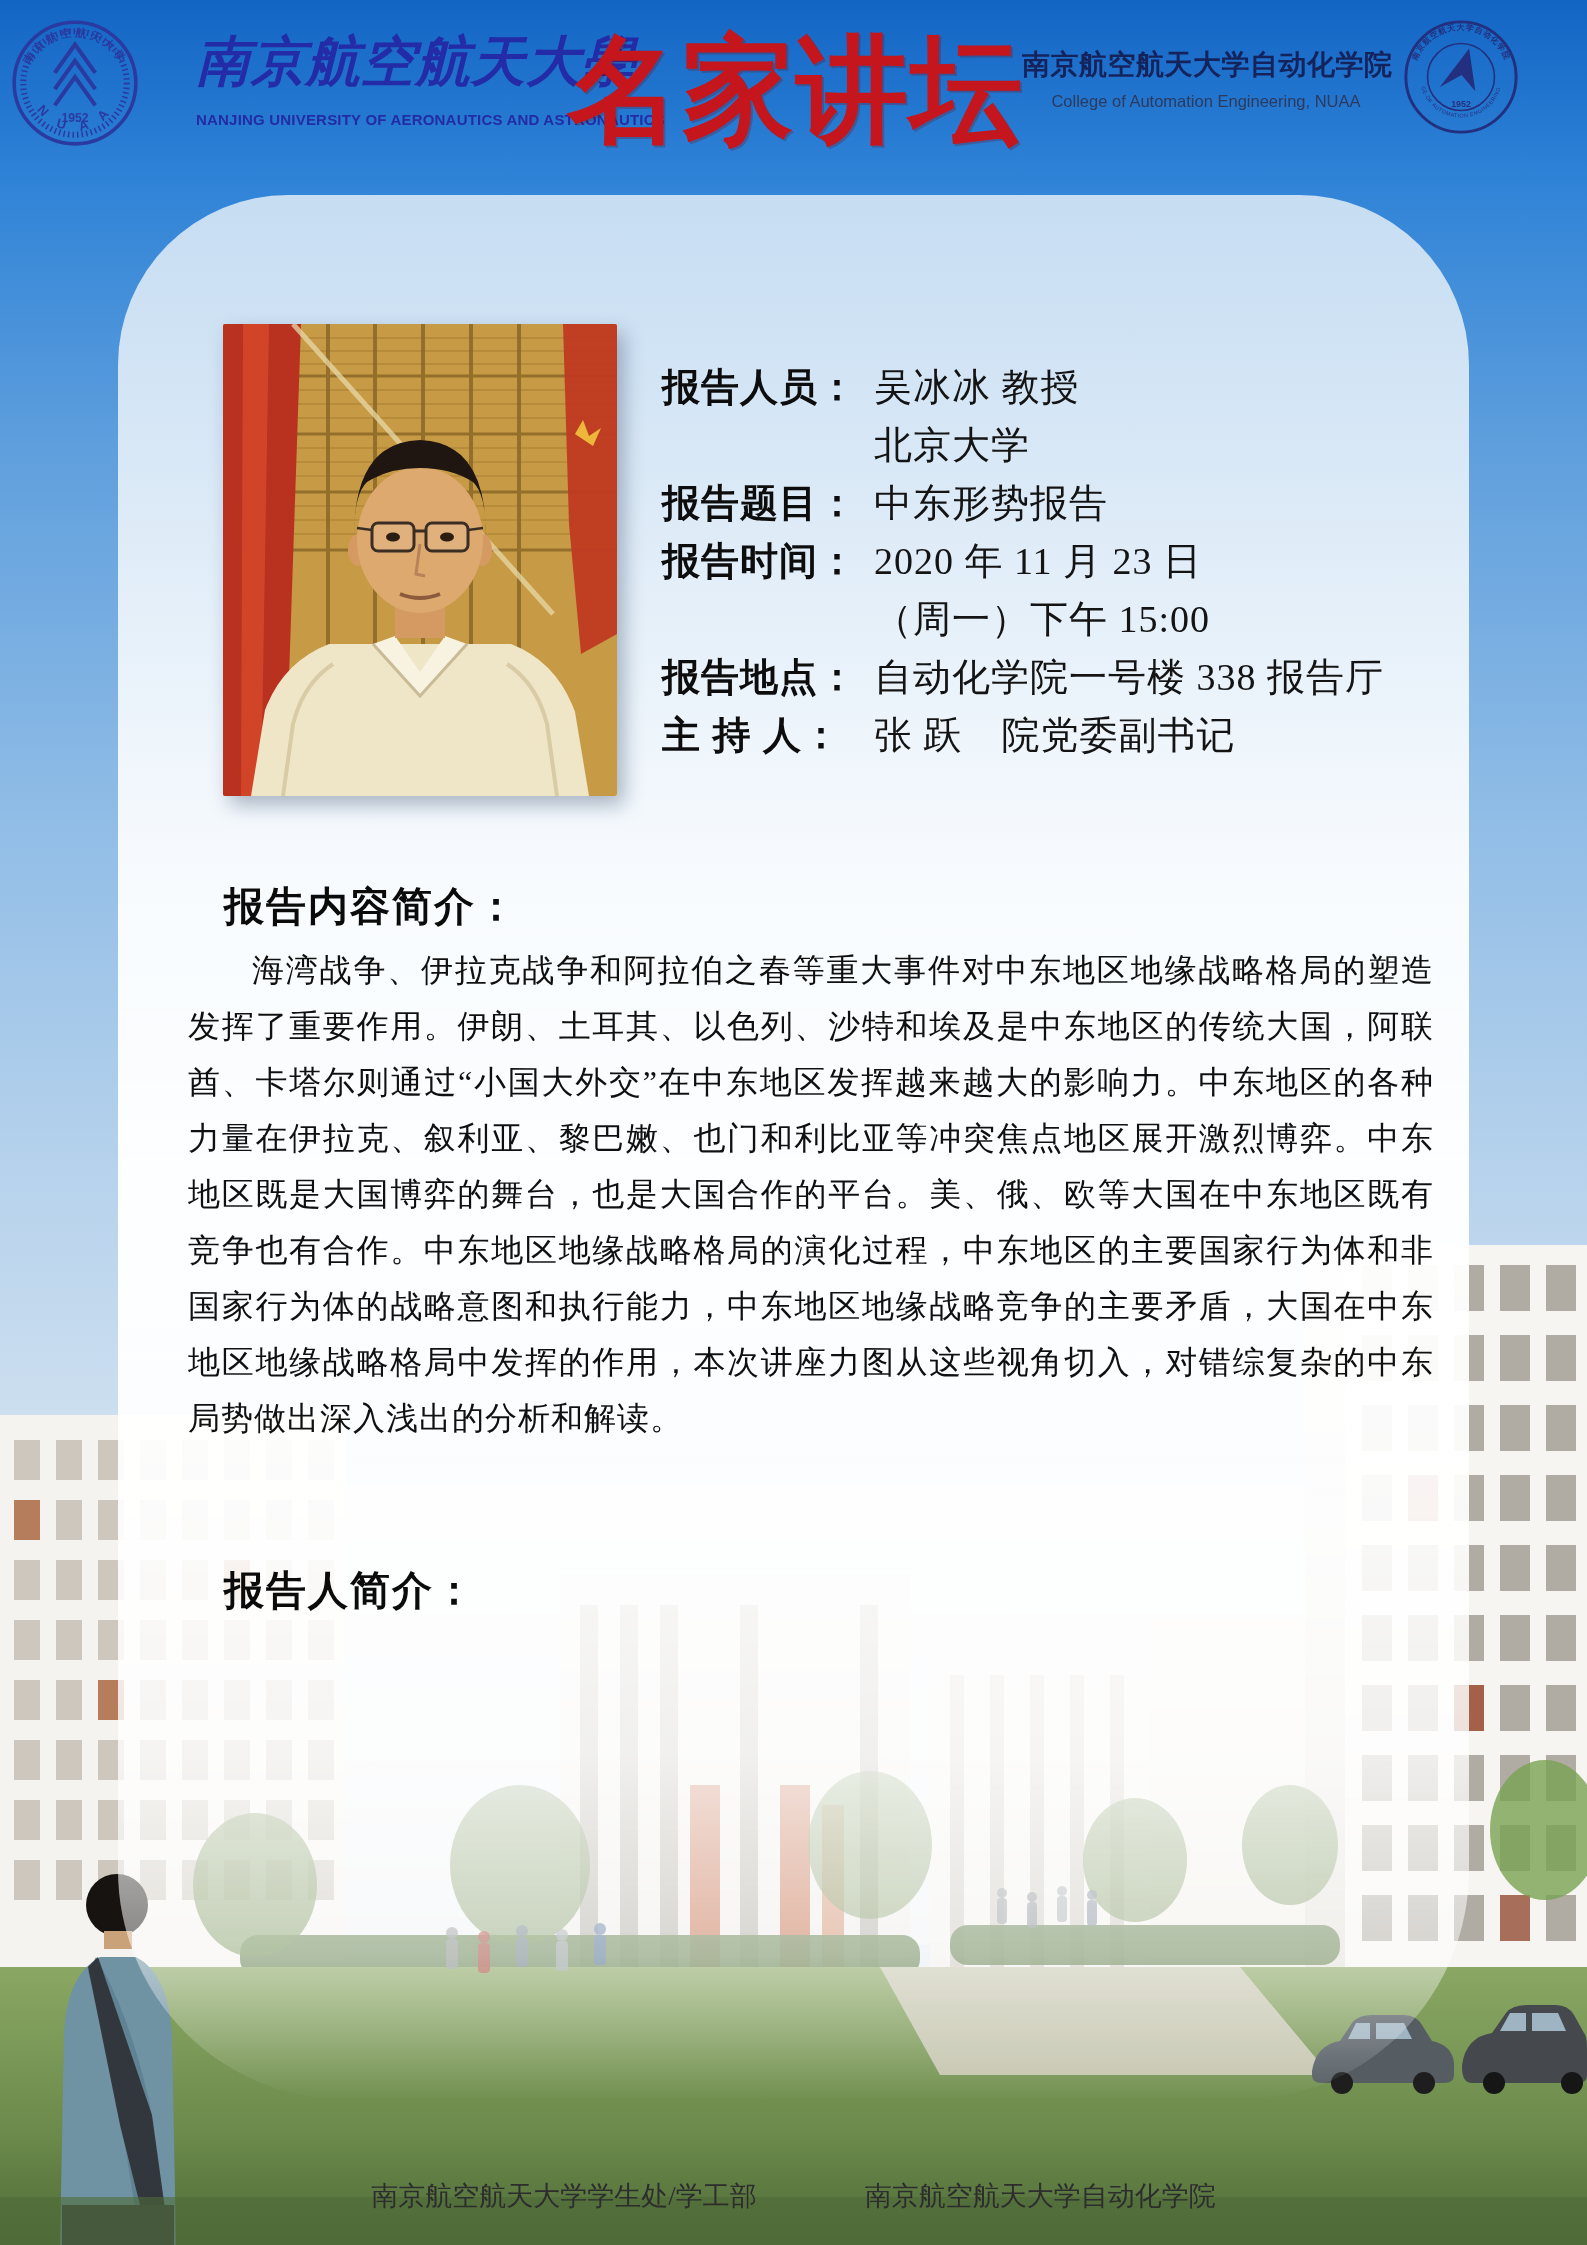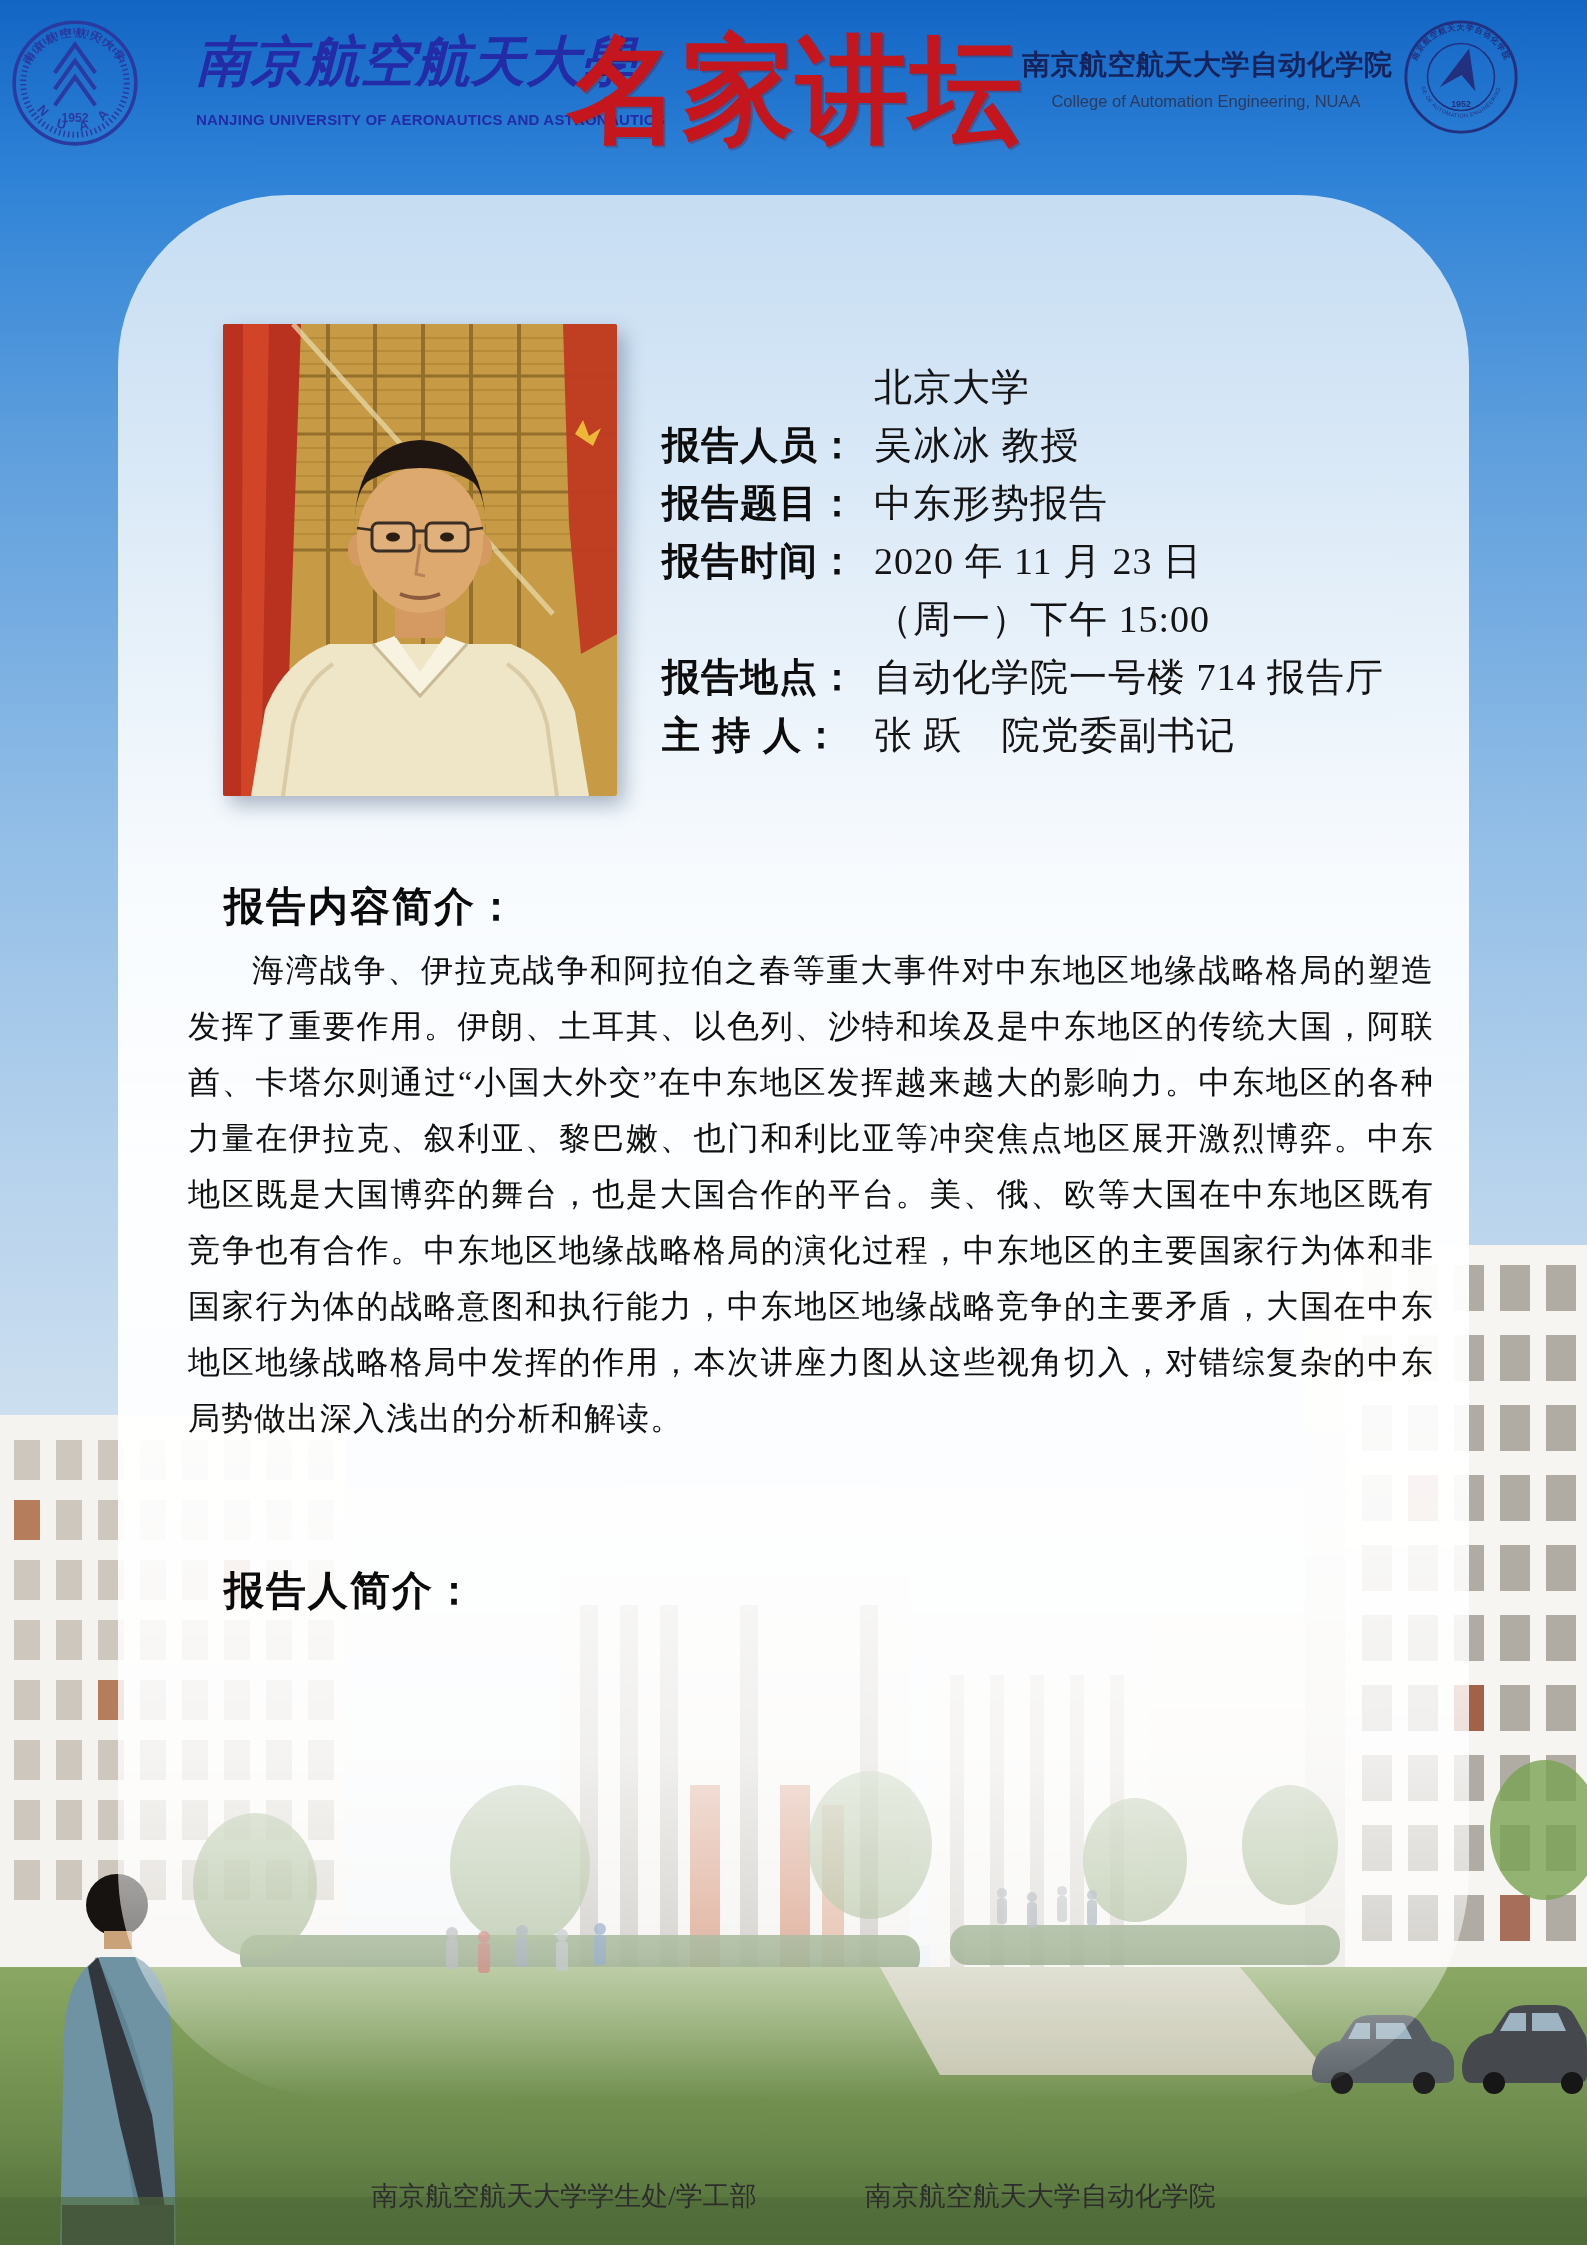--- a/index.html
+++ b/index.html
@@ -414,42 +414,42 @@
       <ellipse cx="170" cy="213" rx="7" ry="4.5" fill="#2b1d12"></ellipse>
       <ellipse cx="224" cy="213" rx="7" ry="4.5" fill="#2b1d12"></ellipse>
       <path d="M197 220 L193 250 L202 252" fill="none" stroke="#b9835a" stroke-width="3"></path>
       <path d="M177 270 Q197 278 217 270" fill="none" stroke="#8c5a3c" stroke-width="4"></path>
     </g>
   </svg>
 </div>
 
 <div class="info">
   <div class="info-row">
+    <span class="info-label">报告人员：</span>
+    <span class="info-value">吴冰冰 教授</span>
+  </div>
+  <div class="info-row">
     <span class="info-label"></span>
     <span class="info-value">北京大学</span>
   </div>
   <div class="info-row">
-    <span class="info-label">报告人员：</span>
-    <span class="info-value">吴冰冰 教授</span>
-  </div>
-  <div class="info-row">
     <span class="info-label">报告题目：</span>
     <span class="info-value">中东形势报告</span>
   </div>
   <div class="info-row">
     <span class="info-label">报告时间：</span>
     <span class="info-value">2020 年 11 月 23 日</span>
   </div>
   <div class="info-row">
     <span class="info-label"></span>
     <span class="info-value">（周一）下午 15:00</span>
   </div>
   <div class="info-row">
     <span class="info-label">报告地点：</span>
-    <span class="info-value">自动化学院一号楼 714 报告厅</span>
+    <span class="info-value">自动化学院一号楼 338 报告厅</span>
   </div>
   <div class="info-row">
     <span class="info-label">主 持 人：</span>
     <span class="info-value">张 跃　院党委副书记</span>
   </div>
 </div>
 
 <div class="section section-1">
   <div class="section-heading">报告内容简介：</div>
   <p class="section-body">海湾战争、伊拉克战争和阿拉伯之春等重大事件对中东地区地缘战略格局的塑造发挥了重要作用。伊朗、土耳其、以色列、沙特和埃及是中东地区的传统大国，阿联酋、卡塔尔则通过“小国大外交”在中东地区发挥越来越大的影响力。中东地区的各种力量在伊拉克、叙利亚、黎巴嫩、也门和利比亚等冲突焦点地区展开激烈博弈。中东地区既是大国博弈的舞台，也是大国合作的平台。美、俄、欧等大国在中东地区既有竞争也有合作。中东地区地缘战略格局的演化过程，中东地区的主要国家行为体和非国家行为体的战略意图和执行能力，中东地区地缘战略竞争的主要矛盾，大国在中东地区地缘战略格局中发挥的作用，本次讲座力图从这些视角切入，对错综复杂的中东局势做出深入浅出的分析和解读。</p>

